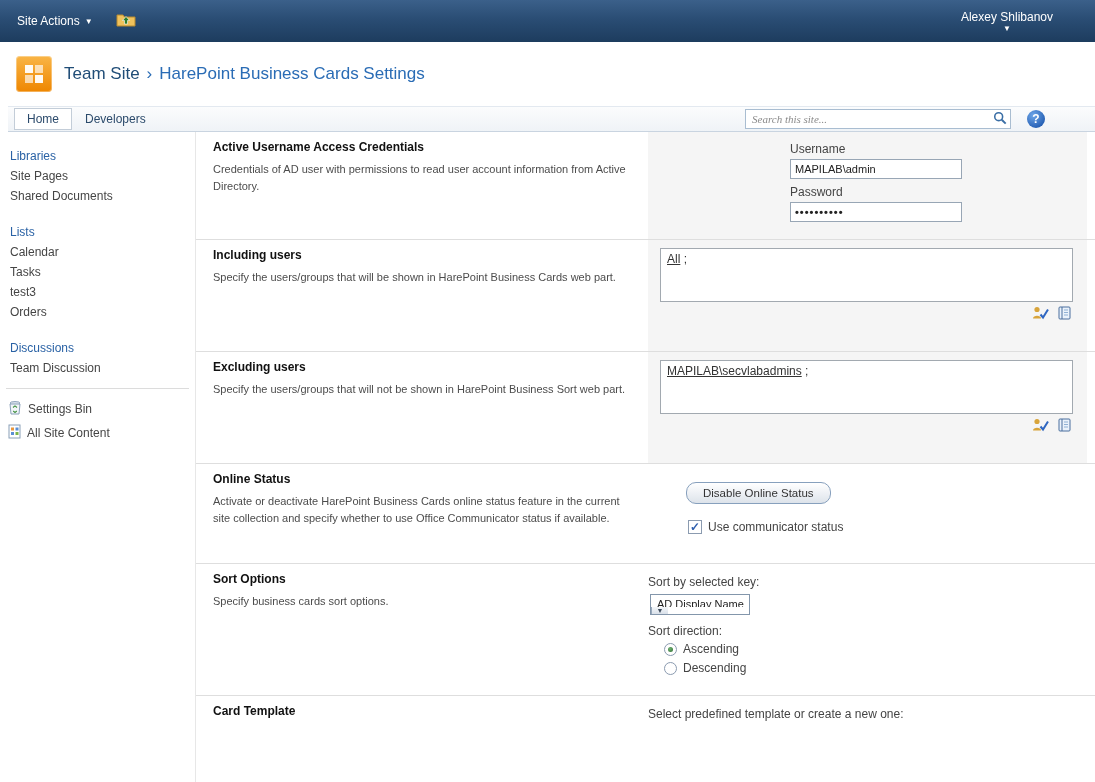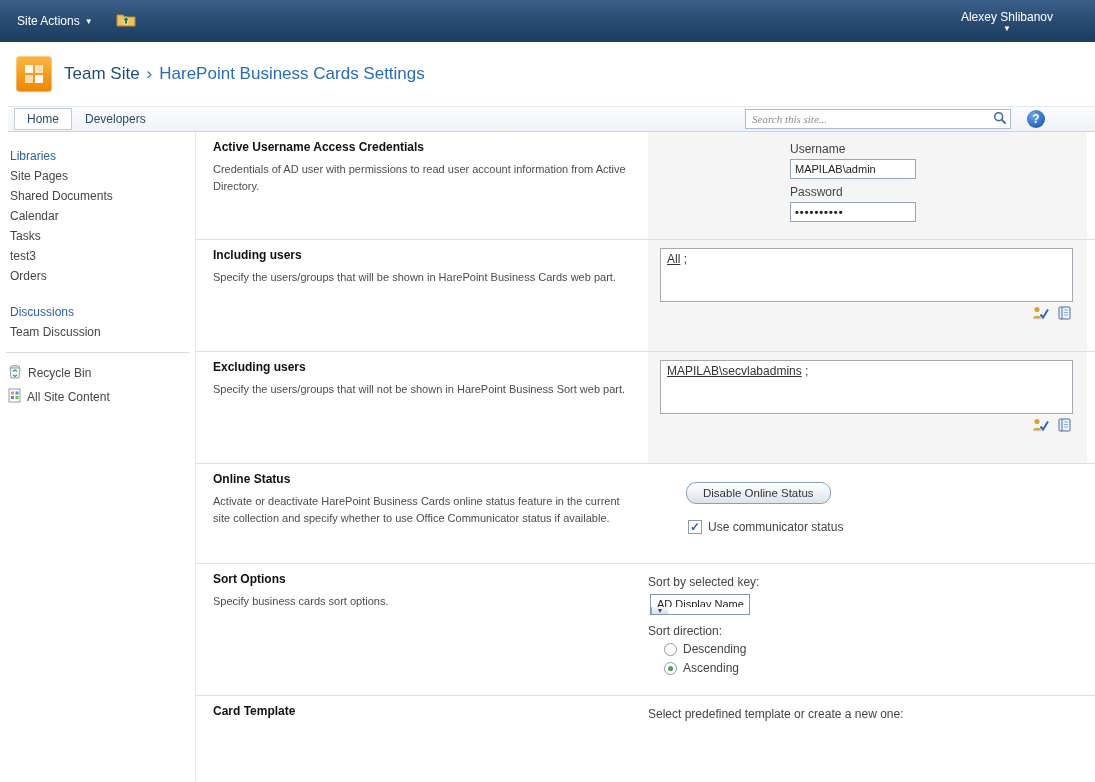--- a/index.html
+++ b/index.html
@@ -77,21 +77,21 @@
   .row-inc  { min-height:112px; }
   .row-exc  { min-height:112px; }
   .row-online { min-height:100px; }
   .row-sort { min-height:132px; }
   .row-card { min-height:86px; border-bottom:none; }
 
   
   .cred-group { margin-left:142px; }
   .field-label { font-size:12px; color:#444; margin:2px 0 3px; }
   .textbox {
-    display:block; width:126px; height:20px; border:1px solid #98a6b5; background:#fff;
+    display:block; width:172px; height:20px; border:1px solid #98a6b5; background:#fff;
     font-family:inherit; font-size:11px; color:#222; padding:1px 4px; margin-bottom:6px;
   }
   .textbox.password { font-weight:bold; letter-spacing:1px; }
 
   .picker { margin-left:12px; height:54px; border:1px solid #a2a9b0; background:#fff; font-size:12px; padding:3px 6px; cursor:text; }
   .picker-entry { color:#333; text-decoration:underline; cursor:pointer; }
   .picker-suffix { color:#333; }
   .picker-icons { display:flex; justify-content:flex-end; gap:6px; margin-top:4px; }
   .icon-btn { width:18px; height:16px; border:none; background:none; padding:0; cursor:pointer; display:flex; align-items:center; justify-content:center; }
 
@@ -177,39 +177,40 @@
   <div class="help">?</div>
 </div>
 
 <div class="layout">
 
   <div class="sidebar">
     <a class="nav-header first">Libraries</a>
     <a class="nav-item">Site Pages</a>
     <a class="nav-item">Shared Documents</a>
 
+    <a class="nav-header">Lists</a>
     <a class="nav-item">Calendar</a>
     <a class="nav-item">Tasks</a>
     <a class="nav-item">test3</a>
     <a class="nav-item">Orders</a>
 
     <a class="nav-header">Discussions</a>
     <a class="nav-item">Team Discussion</a>
 
     <div class="nav-divider"></div>
 
     <div class="nav-tool">
       <span>
         <svg width="14" height="15" viewBox="0 0 14 15">
           <ellipse cx="7" cy="3.2" rx="5" ry="1.6" fill="#dfe8f0" stroke="#8aa0b8"></ellipse>
           <path d="M2 4 h10 l-1 10 H3 Z" fill="#f2f6f9" stroke="#8aa0b8"></path>
           <path d="M5 7.5 l2 -1.6 2 1.6 M5.2 11 l1.8 1.5 1.8 -1.5" stroke="#3f8f3f" fill="none" stroke-width="1.1"></path>
         </svg>
       </span>
-      <span>Recycle Bin</span>
+      <span>Settings Bin</span>
     </div>
     <div class="nav-tool">
       <span>
         <svg width="13" height="15" viewBox="0 0 13 15">
           <rect x="1" y="1" width="11" height="13" fill="#fff" stroke="#8aa0b8"></rect>
           <rect x="3" y="3.5" width="3" height="3" fill="#e8963c"></rect>
           <rect x="7.5" y="3.5" width="3" height="3" fill="#5b8fd4"></rect>
           <rect x="3" y="8" width="3" height="3" fill="#5b8fd4"></rect>
           <rect x="7.5" y="8" width="3" height="3" fill="#7ab648"></rect>
         </svg>
@@ -323,27 +324,27 @@
         <div class="sec-text">Specify business cards sort options.</div>
       </div>
       <div class="sec-controls">
         <div class="ctl-label">Sort by selected key:</div>
         <div class="dropdown">
           <span class="dd-text">AD Display Name</span>
           <span class="dd-btn">▼</span>
         </div>
         <div class="ctl-label dir-group">Sort direction:</div>
         <div class="radio-row">
+          <span class="radio selected"></span>
+          <span class="radio-label">Ascending</span>
+        </div>
+        <div class="radio-row">
           <span class="radio"></span>
           <span class="radio-label">Descending</span>
         </div>
-        <div class="radio-row">
-          <span class="radio selected"></span>
-          <span class="radio-label">Ascending</span>
-        </div>
       </div>
     </div>
 
     <div class="section-row row-card">
       <div class="sec-desc">
         <div class="sec-title">Card Template</div>
       </div>
       <div class="sec-controls">
         <div class="ctl-label">Select predefined template or create a new one:</div>
       </div>

